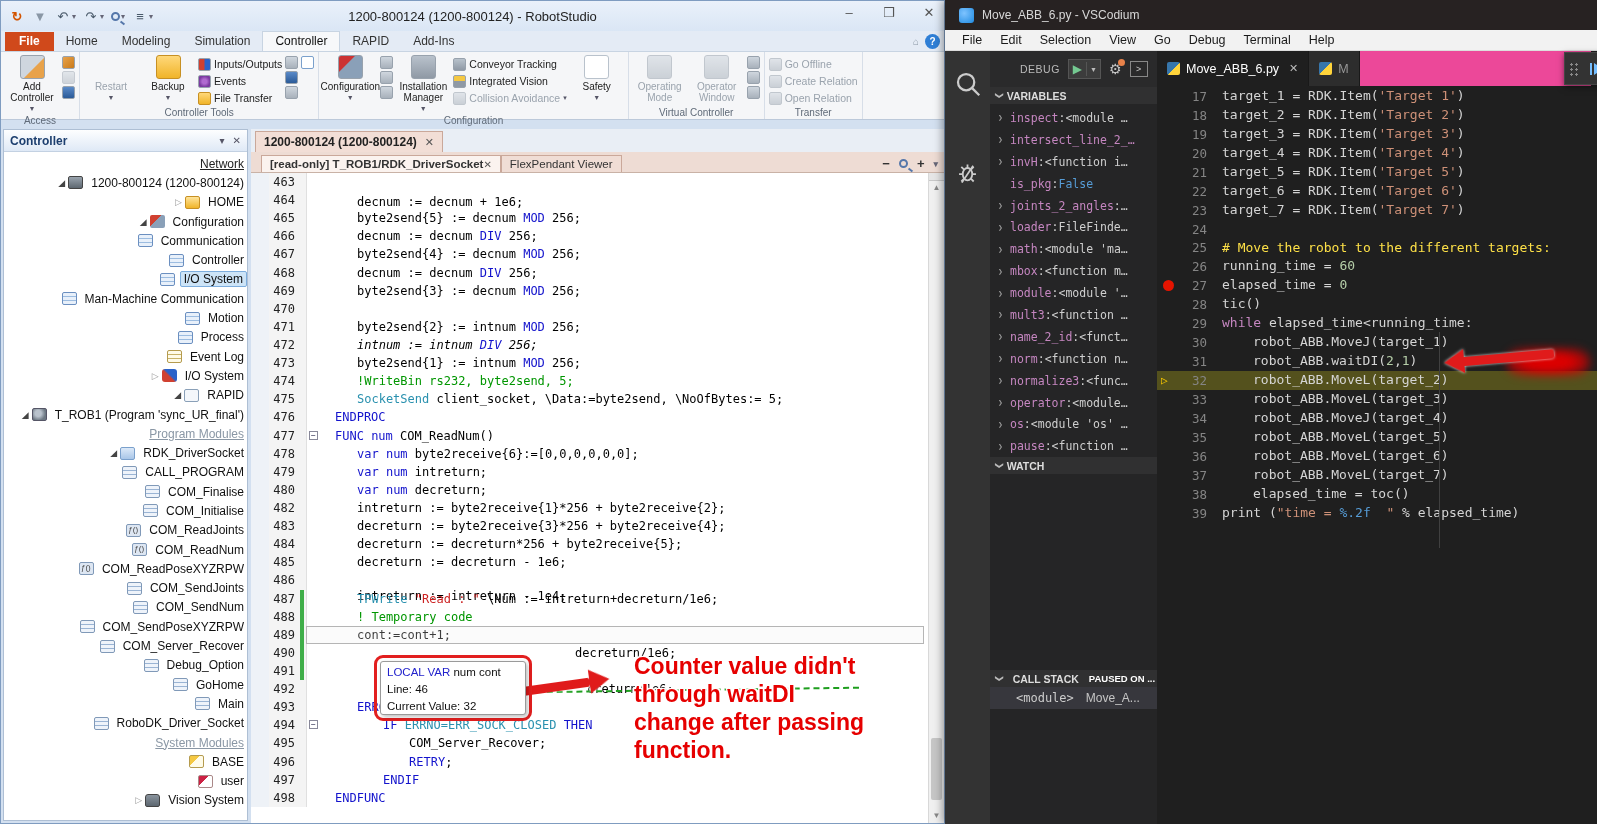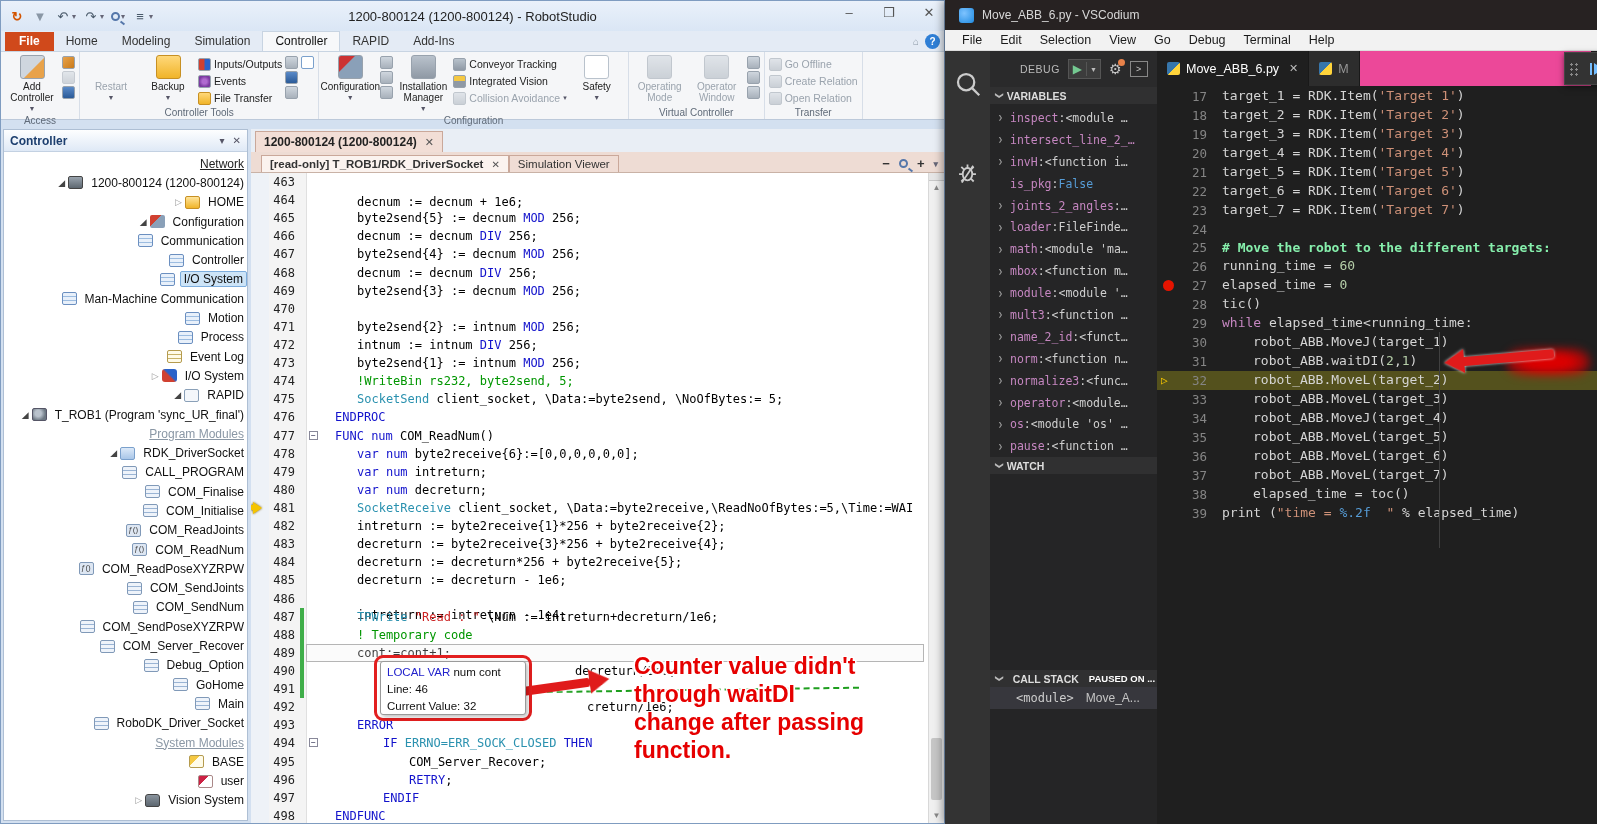--- a/index.html
+++ b/index.html
@@ -94,21 +94,21 @@
   .tlabel.sel{background:#cde4f7;border:1px solid #7daddd;border-radius:2px;}
   .tlabel.link{text-decoration:underline;color:#222;}
   .tlabel.graylink{text-decoration:underline;color:#8a97a5;}
 
   
   .rs-editor{position:absolute;left:250px;top:0;right:0;bottom:0;}
   .doc-tabrow{position:absolute;left:0;top:9px;right:0;height:23px;background:#e9eef5;display:flex;align-items:flex-end;padding-left:4px;}
   .doc-tab{background:#f2ded6;border:1px solid #caa89a;border-bottom:none;font-size:12px;font-weight:bold;color:#222;padding:3px 8px;display:flex;gap:8px;align-items:center;}
   .doc-tab .x{font-weight:normal;color:#555;font-size:11px;}
   .inner-tabrow{position:absolute;left:0;top:32px;right:0;height:21px;background:#eedcd4;display:flex;align-items:flex-end;padding-left:10px;border-bottom:1px solid #c9b2a6;}
-  .itab{font-size:11.5px;color:#333;background:#f0ddd5;border:1px solid #caa89a;border-bottom:none;padding:2px 8px;display:flex;gap:8px;align-items:center;}
+  .itab{font-size:11.5px;color:#333;background:#f0ddd5;border:1px solid #caa89a;border-bottom:none;padding:2px 8px;display:flex;align-items:center;}
   .itab.active{background:#fbf3ef;font-weight:bold;}
   .itab .x{font-weight:normal;color:#555;font-size:10px;}
   .itr-ctl{position:absolute;right:6px;top:36px;display:flex;gap:9px;align-items:center;color:#333;font-size:13px;font-weight:bold;}
   .code{position:absolute;left:0;top:53px;right:16px;bottom:0;background:#fff;overflow:hidden;font-family:"DejaVu Sans Mono",monospace;font-size:12px;}
   .cl{position:relative;height:18.11px;display:flex;align-items:center;white-space:pre;}
   .cl .gmargin{width:18px;flex:none;height:100%;background:#eef2f7;position:relative;}
   .cl .lnum{width:30px;flex:none;text-align:right;color:#222;background:#f4f4f4;height:100%;line-height:18.11px;padding-right:4px;}
   .cl .barcol{width:7px;flex:none;height:100%;background:#f4f4f4;position:relative;}
   .cl .bar{position:absolute;left:1px;top:0;bottom:0;width:4px;background:#3fae49;}
   .cl .foldcol{width:13px;flex:none;height:100%;position:relative;background:#fff;border-left:1px solid #e0e0e0;}
@@ -165,21 +165,21 @@
   .vtab .x{color:#bbb;font-size:11px;margin-left:4px;}
   .vs-code{position:absolute;left:0;top:36px;right:0;bottom:0;font-family:"DejaVu Sans Mono",monospace;font-size:13px;}
   .pl{position:relative;height:18.95px;display:flex;align-items:center;white-space:pre;}
   .pl .glyph{width:23px;flex:none;height:100%;position:relative;}
   .pl .lnum{width:27px;flex:none;text-align:right;color:#858585;font-size:12.5px;}
   .pl .ptext{padding-left:15px;line-height:18.95px;position:relative;}
   .pl.cur{background:#54511d;}
   .pl.cur::after{content:"";position:absolute;left:440px;right:0;top:0;bottom:0;background:#1f1f1f;}
   .bp{position:absolute;left:6px;top:4px;width:11px;height:11px;border-radius:50%;background:#e51400;}
   .curarrow{position:absolute;left:4px;top:3px;color:#ffcc00;font-size:11px;font-weight:bold;}
-  .pp{color:#d4d4d4;} .pk{color:#c586c0;} .ps{color:#ce9178;} .pn{color:#b5cea8;} .pc{color:#86efac;font-weight:bold;} .pf{color:#569cd6;}
+  .pp{color:#d4d4d4;} .pk{color:#c586c0;} .ps{color:#ce9178;} .pn{color:#b5cea8;} .pc{color:#fde047;} .pf{color:#569cd6;}
   .indent-guide{position:absolute;left:282px;top:281px;width:1px;height:216px;background:#404040;}
 
   
   .dbg-toolbar{position:absolute;left:407px;top:1px;width:196px;height:33px;background:#333333;border:1px solid #454545;box-shadow:0 2px 6px rgba(0,0,0,.5);display:flex;align-items:center;gap:2px;padding:0 4px;z-index:5;}
   .dbg-grip{width:10px;height:14px;background-image:radial-gradient(#8a8a8a 1.2px,transparent 1.3px);background-size:5px 5px;margin-right:2px;}
   .dbgbtn{width:26px;height:26px;display:flex;align-items:center;justify-content:center;font-size:15px;color:#75beff;}
   .dbg-continue{display:flex;align-items:center;}
   .dbg-continue .bar{width:2px;height:12px;background:#75beff;margin-right:2px;}
   .dbg-continue .tri{width:0;height:0;border-left:9px solid #75beff;border-top:6px solid transparent;border-bottom:6px solid transparent;}
 
@@ -571,49 +571,48 @@
             <span>1200-800124 (1200-800124)</span>
             <span class="x">✕</span>
           </div>
         </div>
         <div class="inner-tabrow" id="rs-innertabs">
             <div class="itab active">
               <span>[read-only] T_ROB1/RDK_DriverSocket</span>
               <span class="x">✕</span>
             </div>
             <div class="itab">
-              <span>Simulation Viewer</span>
+              <span>FlexPendant Viewer</span>
             </div>
           </div>
         <div class="itr-ctl">
           <span>−</span>
           <span class="mag"></span>
           <span>+</span>
           <span style="font-size:9px;color:#667;">▾</span>
         </div>
         <div class="code" id="rs-code">
             <div class="cl"><span class="gmargin"></span><span class="lnum">463</span><span class="barcol"></span><span class="foldcol"></span><span class="ctext" style="padding-left: 38px; margin-top: 40px;"><span class="rp">decnum := decnum + 1e6;</span></span></div>
             <div class="cl"><span class="gmargin"></span><span class="lnum">464</span><span class="barcol"></span><span class="foldcol"></span><span class="ctext" style="padding-left: 38px;"></span></div>
             <div class="cl"><span class="gmargin"></span><span class="lnum">465</span><span class="barcol"></span><span class="foldcol"></span><span class="ctext" style="padding-left: 38px;"><span class="rp">byte2send{5} := decnum </span><span class="rk">MOD</span><span class="rp"> 256;</span></span></div>
             <div class="cl"><span class="gmargin"></span><span class="lnum">466</span><span class="barcol"></span><span class="foldcol"></span><span class="ctext" style="padding-left: 38px;"><span class="rp">decnum := decnum </span><span class="rk">DIV</span><span class="rp"> 256;</span></span></div>
             <div class="cl"><span class="gmargin"></span><span class="lnum">467</span><span class="barcol"></span><span class="foldcol"></span><span class="ctext" style="padding-left: 38px;"><span class="rp">byte2send{4} := decnum </span><span class="rk">MOD</span><span class="rp"> 256;</span></span></div>
             <div class="cl"><span class="gmargin"></span><span class="lnum">468</span><span class="barcol"></span><span class="foldcol"></span><span class="ctext" style="padding-left: 38px;"><span class="rp">decnum := decnum </span><span class="rk">DIV</span><span class="rp"> 256;</span></span></div>
             <div class="cl"><span class="gmargin"></span><span class="lnum">469</span><span class="barcol"></span><span class="foldcol"></span><span class="ctext" style="padding-left: 38px;"><span class="rp">byte2send{3} := decnum </span><span class="rk">MOD</span><span class="rp"> 256;</span></span></div>
             <div class="cl"><span class="gmargin"></span><span class="lnum">470</span><span class="barcol"></span><span class="foldcol"></span><span class="ctext" style="padding-left: 38px;"></span></div>
             <div class="cl"><span class="gmargin"></span><span class="lnum">471</span><span class="barcol"></span><span class="foldcol"></span><span class="ctext" style="padding-left: 38px;"><span class="rp">byte2send{2} := intnum </span><span class="rk">MOD</span><span class="rp"> 256;</span></span></div>
-            <div class="cl"><span class="gmargin"></span><span class="lnum">472</span><span class="barcol"></span><span class="foldcol"></span><span class="ctext" style="padding-left: 38px;"><span class="rp">intnum := intnum </span><span class="rk">DIV</span><span class="rp"> 256;</span></span></div>
+            <div class="cl"><span class="gmargin"></span><span class="lnum">472</span><span class="barcol"></span><span class="foldcol"></span><span class="ctext" style="padding-left: 38px; font-style: italic;"><span class="rp">intnum := intnum </span><span class="rk">DIV</span><span class="rp"> 256;</span></span></div>
             <div class="cl"><span class="gmargin"></span><span class="lnum">473</span><span class="barcol"></span><span class="foldcol"></span><span class="ctext" style="padding-left: 38px;"><span class="rp">byte2send{1} := intnum </span><span class="rk">MOD</span><span class="rp"> 256;</span></span></div>
             <div class="cl"><span class="gmargin"></span><span class="lnum">474</span><span class="barcol"></span><span class="foldcol"></span><span class="ctext" style="padding-left: 38px;"><span class="rc">!WriteBin rs232, byte2send, 5;</span></span></div>
             <div class="cl"><span class="gmargin"></span><span class="lnum">475</span><span class="barcol"></span><span class="foldcol"></span><span class="ctext" style="padding-left: 38px;"><span class="rt">SocketSend</span><span class="rp"> client_socket, \Data:=byte2send, \NoOfBytes:= 5;</span></span></div>
             <div class="cl"><span class="gmargin"></span><span class="lnum">476</span><span class="barcol"></span><span class="foldcol"></span><span class="ctext" style="padding-left: 16px;"><span class="rk">ENDPROC</span></span></div>
             <div class="cl"><span class="gmargin"></span><span class="lnum">477</span><span class="barcol"></span><span class="foldcol"><span class="fold">−</span></span><span class="ctext" style="padding-left: 16px;"><span class="rk">FUNC</span><span class="rp"> </span><span class="rk">num</span><span class="rp"> COM_ReadNum()</span></span></div>
             <div class="cl"><span class="gmargin"></span><span class="lnum">478</span><span class="barcol"></span><span class="foldcol"></span><span class="ctext" style="padding-left: 38px;"><span class="rk">var</span><span class="rp"> </span><span class="rk">num</span><span class="rp"> byte2receive{6}:=[0,0,0,0,0,0];</span></span></div>
             <div class="cl"><span class="gmargin"></span><span class="lnum">479</span><span class="barcol"></span><span class="foldcol"></span><span class="ctext" style="padding-left: 38px;"><span class="rk">var</span><span class="rp"> </span><span class="rk">num</span><span class="rp"> intreturn;</span></span></div>
             <div class="cl"><span class="gmargin"></span><span class="lnum">480</span><span class="barcol"></span><span class="foldcol"></span><span class="ctext" style="padding-left: 38px;"><span class="rk">var</span><span class="rp"> </span><span class="rk">num</span><span class="rp"> decreturn;</span></span></div>
-            <div class="cl"><span class="gmargin"><span class="execarrow"></span></span><span class="lnum">481</span><span class="barcol"></span><span class="foldcol"></span><span class="ctext" style="padding-left: 38px;"><span class="rt">SocketReceive</span><span class="rp"> client_socket, \Data:=byte2receive,\ReadNoOfBytes:=5,\Time:=WAI</span></span></div>
             <div class="cl"><span class="gmargin"></span><span class="lnum">482</span><span class="barcol"></span><span class="foldcol"></span><span class="ctext" style="padding-left: 38px;"><span class="rp">intreturn := byte2receive{1}*256 + byte2receive{2};</span></span></div>
             <div class="cl"><span class="gmargin"></span><span class="lnum">483</span><span class="barcol"></span><span class="foldcol"></span><span class="ctext" style="padding-left: 38px;"><span class="rp">decreturn := byte2receive{3}*256 + byte2receive{4};</span></span></div>
             <div class="cl"><span class="gmargin"></span><span class="lnum">484</span><span class="barcol"></span><span class="foldcol"></span><span class="ctext" style="padding-left: 38px;"><span class="rp">decreturn := decreturn*256 + byte2receive{5};</span></span></div>
             <div class="cl"><span class="gmargin"></span><span class="lnum">485</span><span class="barcol"></span><span class="foldcol"></span><span class="ctext" style="padding-left: 38px;"><span class="rp">decreturn := decreturn - 1e6;</span></span></div>
             <div class="cl"><span class="gmargin"></span><span class="lnum">486</span><span class="barcol"></span><span class="foldcol"></span><span class="ctext" style="padding-left: 38px; margin-top: 32px;"><span class="rp">intreturn := intreturn - 1e4;</span></span></div>
             <div class="cl"><span class="gmargin"></span><span class="lnum">487</span><span class="barcol"><span class="bar"></span></span><span class="foldcol"></span><span class="ctext" style="padding-left: 38px;"><span class="rt">TPWrite</span><span class="rp"> </span><span class="rs-str">"Read : "</span><span class="rp"> \Num := intreturn+decreturn/1e6;</span></span></div>
             <div class="cl"><span class="gmargin"></span><span class="lnum">488</span><span class="barcol"><span class="bar"></span></span><span class="foldcol"></span><span class="ctext" style="padding-left: 38px;"><span class="rc">! Temporary code</span></span></div>
             <div class="cl"><span class="gmargin"></span><span class="lnum">489</span><span class="barcol"><span class="bar"></span></span><span class="foldcol"></span><span class="lineBox"></span><span class="ctext" style="padding-left: 38px;"><span class="rp">cont:=cont+1;</span></span></div>
             <div class="cl"><span class="gmargin"></span><span class="lnum">490</span><span class="barcol"><span class="bar"></span></span><span class="foldcol"></span><span class="ctext" style="padding-left: 256px;"><span class="rp">decreturn/1e6;</span></span></div>
             <div class="cl"><span class="gmargin"></span><span class="lnum">491</span><span class="barcol"><span class="bar"></span></span><span class="foldcol"></span><span class="ctext" style="padding-left: 38px;"></span></div>

